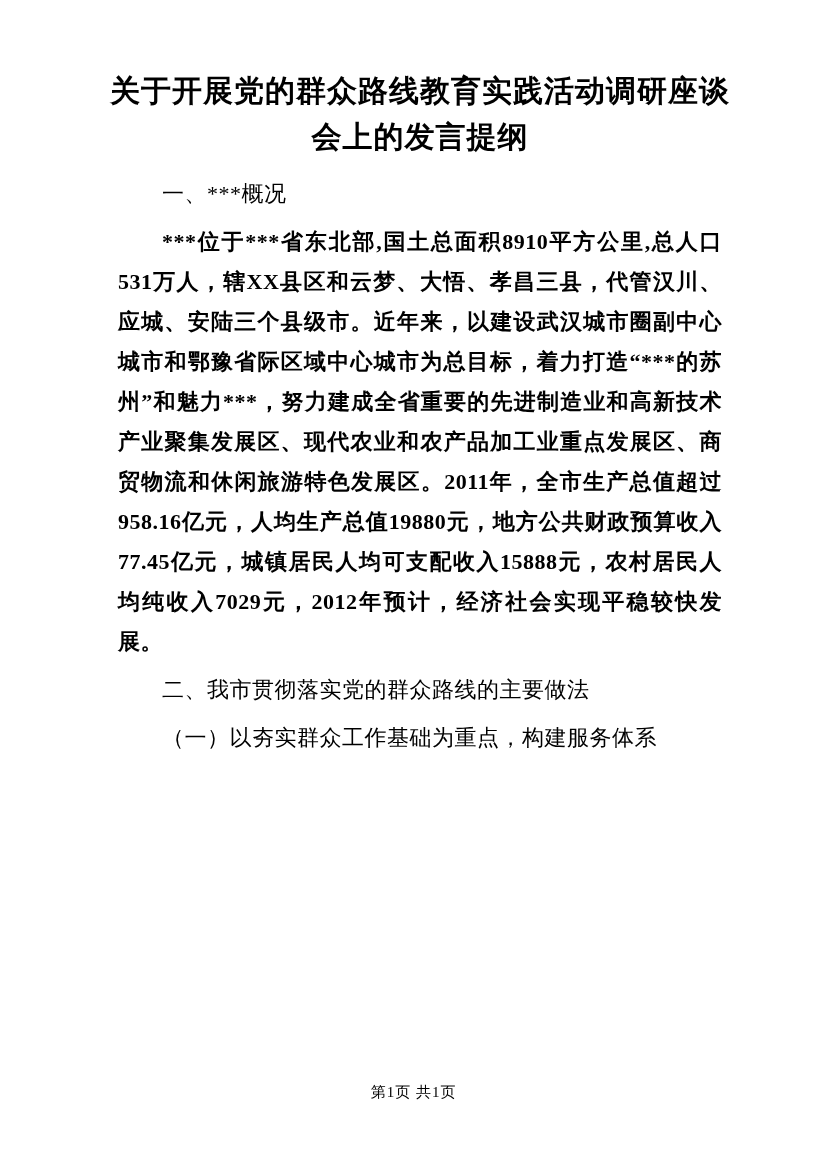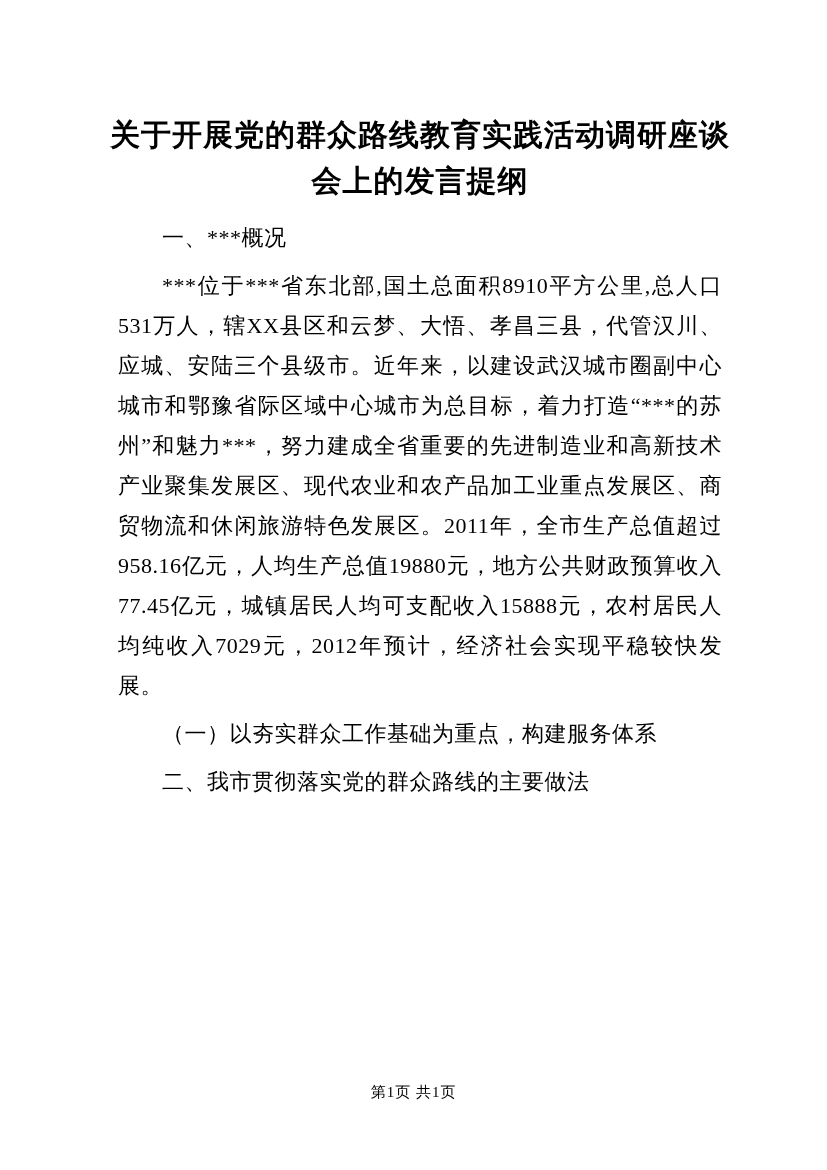--- a/index.html
+++ b/index.html
@@ -7,21 +7,21 @@
     padding: 0;
     background: #ffffff;
   }
   .page {
     position: relative;
     width: 827px;
     height: 1170px;
     margin: 0 auto;
     background: #ffffff;
     box-sizing: border-box;
-    padding: 112px 97px 0 110px;
+    padding: 68px 97px 0 110px;
     font-family: "Liberation Serif", "DejaVu Serif", serif;
     color: #000000;
     overflow: hidden;
   }
   .doc-title {
     margin: 0 0 14px 0;
     font-size: 30px;
     line-height: 46px;
     font-weight: bold;
     text-align: center;
@@ -29,21 +29,21 @@
   }
   .para {
     margin: 8px;
     font-size: 22px;
     line-height: 40px;
     text-indent: 2em;
     text-align: justify;
     letter-spacing: 0.5px;
   }
   .para.heavy {
-    font-weight: normal;
+    font-weight: bold;
   }
   .page-footer {
     position: absolute;
     left: 0;
     bottom: 68px;
     width: 100%;
     text-align: center;
     font-size: 15px;
     letter-spacing: 1px;
   }
@@ -52,22 +52,22 @@
 <body>
 
 <div class="page">
 
   <h1 class="doc-title">关于开展党的群众路线教育实践活动调研座谈会上的发言提纲</h1>
 
   <p class="para">一、***概况</p>
 
   <p class="para heavy">***位于***省东北部,国土总面积8910平方公里,总人口531万人，辖XX县区和云梦、大悟、孝昌三县，代管汉川、应城、安陆三个县级市。近年来，以建设武汉城市圈副中心城市和鄂豫省际区域中心城市为总目标，着力打造“***的苏州”和魅力***，努力建成全省重要的先进制造业和高新技术产业聚集发展区、现代农业和农产品加工业重点发展区、商贸物流和休闲旅游特色发展区。2011年，全市生产总值超过958.16亿元，人均生产总值19880元，地方公共财政预算收入77.45亿元，城镇居民人均可支配收入15888元，农村居民人均纯收入7029元，2012年预计，经济社会实现平稳较快发展。</p>
 
+  <p class="para">二、我市贯彻落实党的群众路线的主要做法</p>
+
   <p class="para">（一）以夯实群众工作基础为重点，构建服务体系</p>
-
-  <p class="para">二、我市贯彻落实党的群众路线的主要做法</p>
 
 
   <div class="page-footer">
     <span>第1页 共1页</span>
   </div>
 
 </div>
 
 </body></html>

